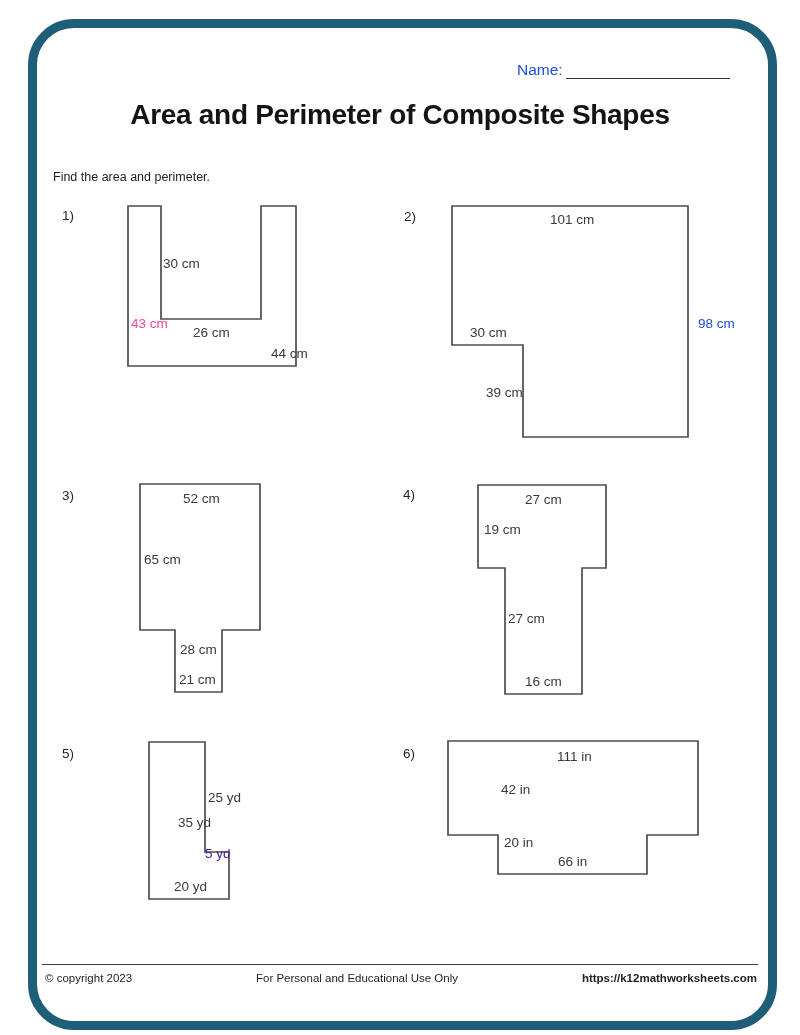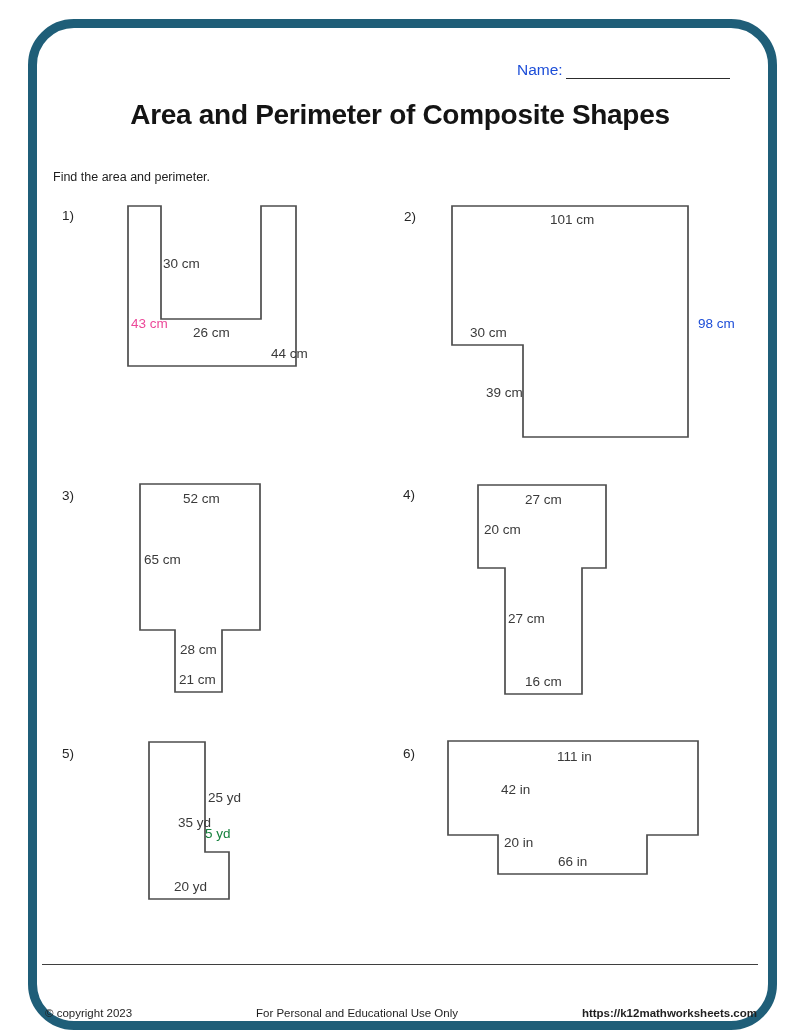--- a/index.html
+++ b/index.html
@@ -52,21 +52,21 @@
     color: #3a3a3a; white-space: nowrap;
   }
   .problem-number { color: #262626; }
   .footer-line {
     position: absolute; left: 42px; right: 42px; top: 964px;
     border-top: 1.6px solid #3f3f3f;
   }
   .footer {
     position: absolute; left: 45px; right: 43px; top: 972px;
     display: flex; justify-content: space-between; align-items: baseline;
-    font-size: 11.5px; color: #1f1f1f; margin-top: 35px;
+    font-size: 11.5px; color: #1f1f1f;
   }
   .footer a { color: #1f1f1f; text-decoration: none; font-weight: bold; }
 </style>
 </head>
 <body>
 
 <div class="page-border" style="border-color: rgb(31, 94, 120);"></div>
 
 <span class="name-label">Name:</span>
 <span class="name-line"></span>
@@ -95,27 +95,27 @@
     <div class="dim-label" style="left: 650px; top: 317px; color: #1d4ed8; margin-left: 48px;">98 cm</div>
     <div class="dim-label" style="left: 470px; top: 326px; color: rgb(58, 58, 58);">30 cm</div>
     <div class="dim-label" style="left: 486px; top: 386px; color: rgb(58, 58, 58);">39 cm</div>
     <div class="problem-number" style="left: 62px; top: 489px;">3)</div>
     <div class="dim-label" style="left: 183px; top: 492px; color: rgb(58, 58, 58);">52 cm</div>
     <div class="dim-label" style="left: 144px; top: 553px; color: rgb(58, 58, 58);">65 cm</div>
     <div class="dim-label" style="left: 180px; top: 643px; color: rgb(58, 58, 58);">28 cm</div>
     <div class="dim-label" style="left: 179px; top: 673px; color: rgb(58, 58, 58);">21 cm</div>
     <div class="problem-number" style="left: 403px; top: 488px;">4)</div>
     <div class="dim-label" style="left: 525px; top: 493px; color: rgb(58, 58, 58);">27 cm</div>
-    <div class="dim-label" style="left: 484px; top: 523px; color: rgb(58, 58, 58);">20 cm</div>
+    <div class="dim-label" style="left: 484px; top: 523px; color: rgb(58, 58, 58);">19 cm</div>
     <div class="dim-label" style="left: 508px; top: 612px; color: rgb(58, 58, 58);">27 cm</div>
     <div class="dim-label" style="left: 525px; top: 675px; color: rgb(58, 58, 58);">16 cm</div>
     <div class="problem-number" style="left: 62px; top: 747px;">5)</div>
     <div class="dim-label" style="left: 208px; top: 791px; color: rgb(58, 58, 58);">25 yd</div>
     <div class="dim-label" style="left: 154px; top: 816px; color: rgb(58, 58, 58); margin-left: 24px;">35 yd</div>
-    <div class="dim-label" style="left: 205px; top: 827px; color: #15803d;">5 yd</div>
+    <div class="dim-label" style="left: 205px; top: 847px; color: #4c1d95;">5 yd</div>
     <div class="dim-label" style="left: 174px; top: 880px; color: rgb(58, 58, 58);">20 yd</div>
     <div class="problem-number" style="left: 403px; top: 747px;">6)</div>
     <div class="dim-label" style="left: 557px; top: 750px; color: rgb(58, 58, 58);">111 in</div>
     <div class="dim-label" style="left: 453px; top: 783px; color: rgb(58, 58, 58); margin-left: 48px;">42 in</div>
     <div class="dim-label" style="left: 504px; top: 836px; color: rgb(58, 58, 58);">20 in</div>
     <div class="dim-label" style="left: 558px; top: 855px; color: rgb(58, 58, 58);">66 in</div>
   </div>
 
 <div class="footer-line"></div>
 <div class="footer">

